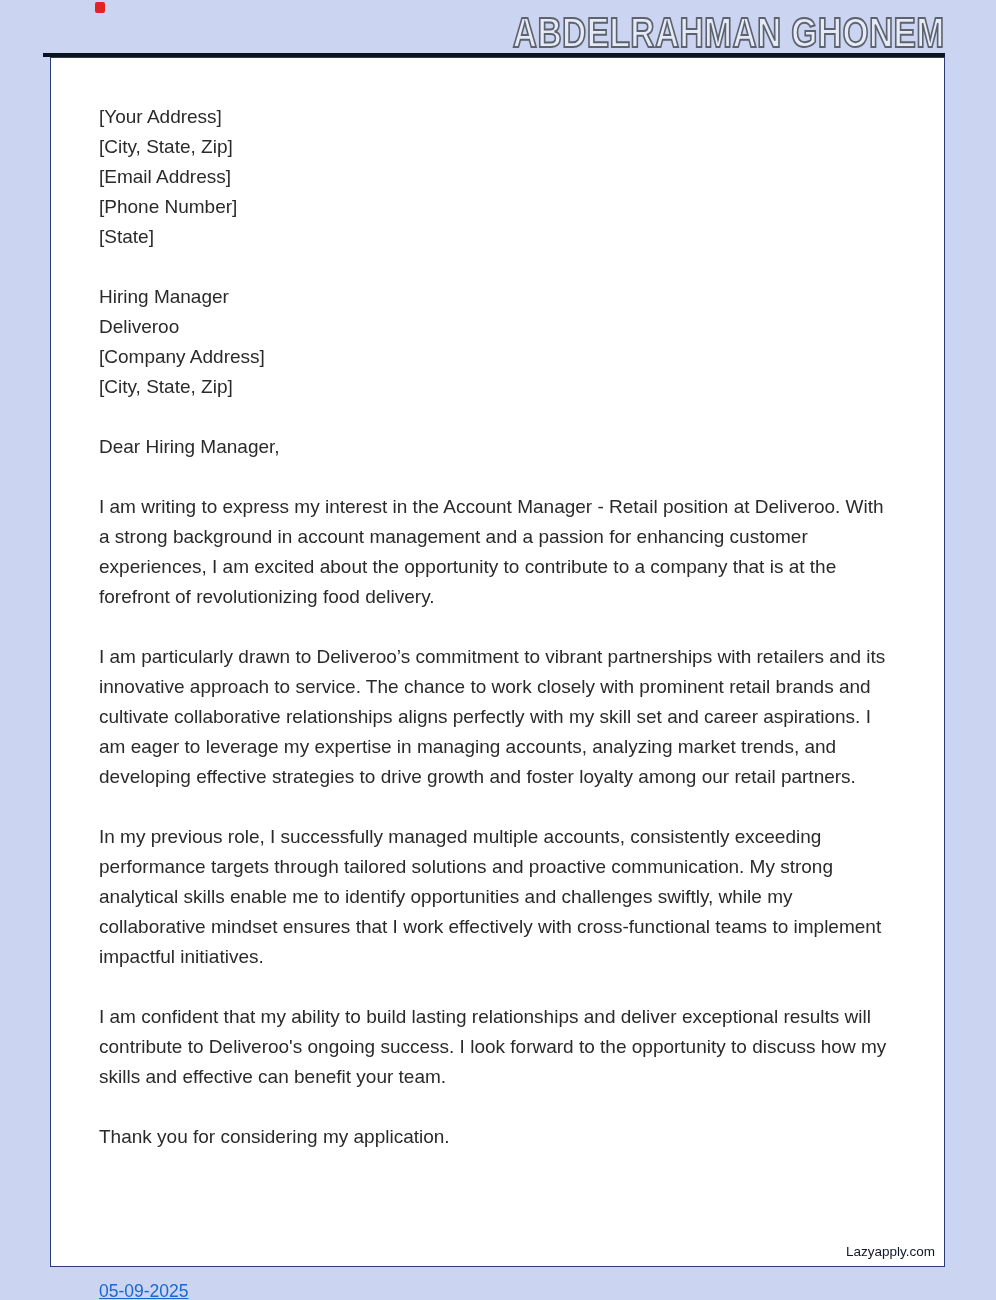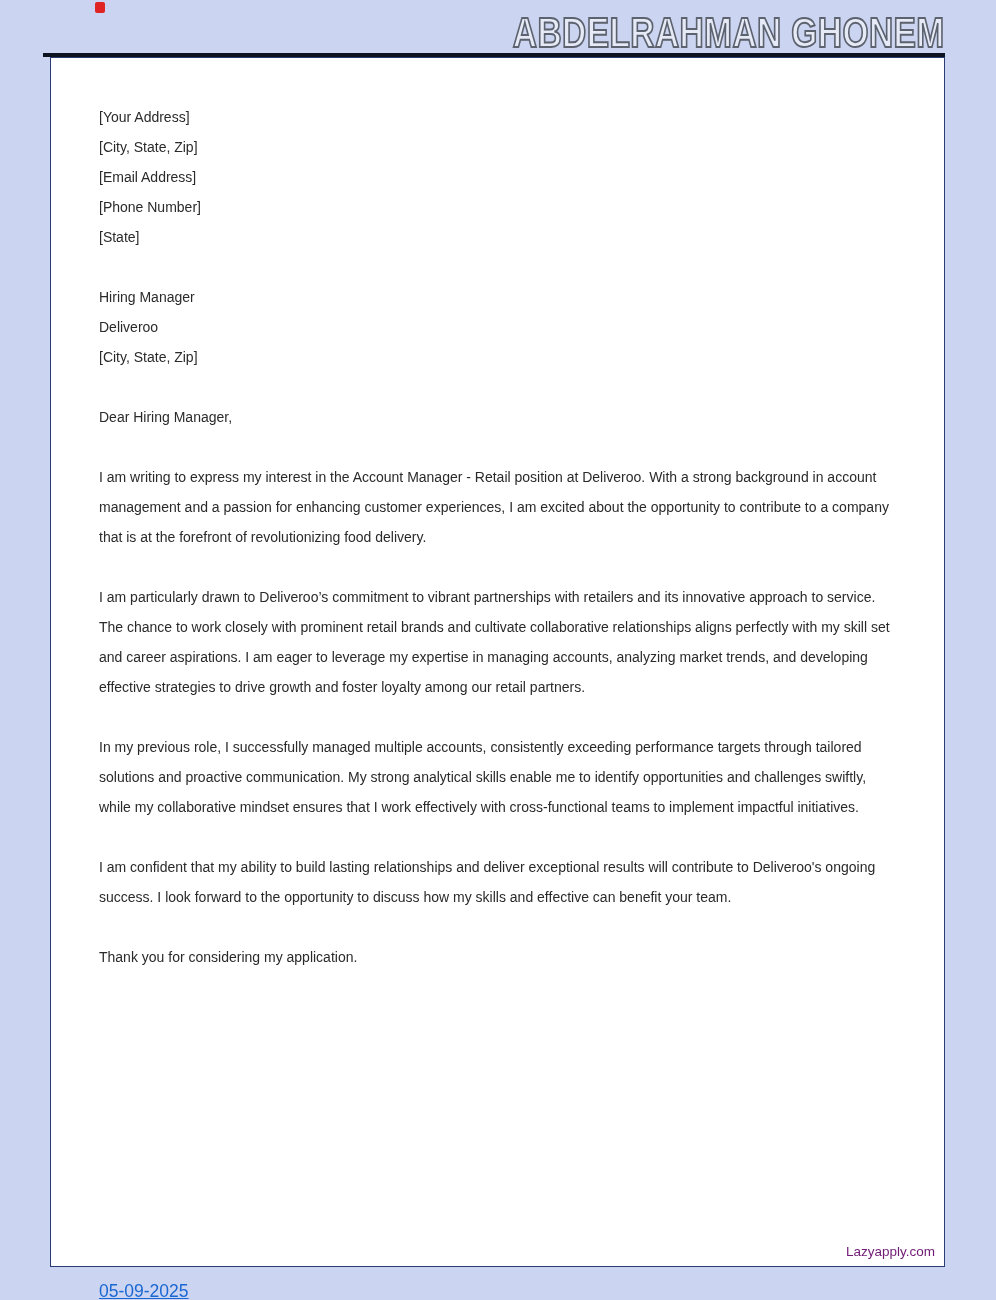--- a/index.html
+++ b/index.html
@@ -41,29 +41,29 @@
     left: 50px; top: 57px;
     width: 895px; height: 1210px;
     background: #ffffff;
     border: 1px solid #2a3c74;
   }
   .letter {
     position: absolute;
     left: 48px; top: 44px;
     width: 794px;
     color: #2a2a2a;
-    font-size: 14px;
+    font-size: 19px;
     line-height: 30px;
   }
   .block { margin-bottom: 30px; }
   .watermark {
     position: absolute;
     right: 9px; bottom: 7px;
     font-size: 13.5px;
-    color: #701a75;
+    color: #0f172a;
   }
   .date-link {
     position: absolute;
     left: 99px; top: 1281px;
     font-size: 17.5px;
     color: #1967d2;
     text-decoration: underline;
     cursor: pointer;
   }
 </style>
@@ -83,20 +83,21 @@
       <p>[Your Address]</p>
       <p>[City, State, Zip]</p>
       <p>[Email Address]</p>
       <p>[Phone Number]</p>
       <p>[State]</p>
     </div>
 
     <div class="block">
       <p>Hiring Manager</p>
       <p>Deliveroo</p>
+      <p>[Company Address]</p>
       <p>[City, State, Zip]</p>
     </div>
 
     <p class="block">Dear Hiring Manager,</p>
 
     <p class="block">I am writing to express my interest in the Account Manager - Retail position at Deliveroo. With a strong background in account management and a passion for enhancing customer experiences, I am excited about the opportunity to contribute to a company that is at the forefront of revolutionizing food delivery.</p>
     <p class="block">I am particularly drawn to Deliveroo’s commitment to vibrant partnerships with retailers and its innovative approach to service. The chance to work closely with prominent retail brands and cultivate collaborative relationships aligns perfectly with my skill set and career aspirations. I am eager to leverage my expertise in managing accounts, analyzing market trends, and developing effective strategies to drive growth and foster loyalty among our retail partners.</p>
     <p class="block">In my previous role, I successfully managed multiple accounts, consistently exceeding performance targets through tailored solutions and proactive communication. My strong analytical skills enable me to identify opportunities and challenges swiftly, while my collaborative mindset ensures that I work effectively with cross-functional teams to implement impactful initiatives.</p>
     <p class="block">I am confident that my ability to build lasting relationships and deliver exceptional results will contribute to Deliveroo's ongoing success. I look forward to the opportunity to discuss how my skills and effective can benefit your team.</p>
     <p class="block">Thank you for considering my application.</p>

